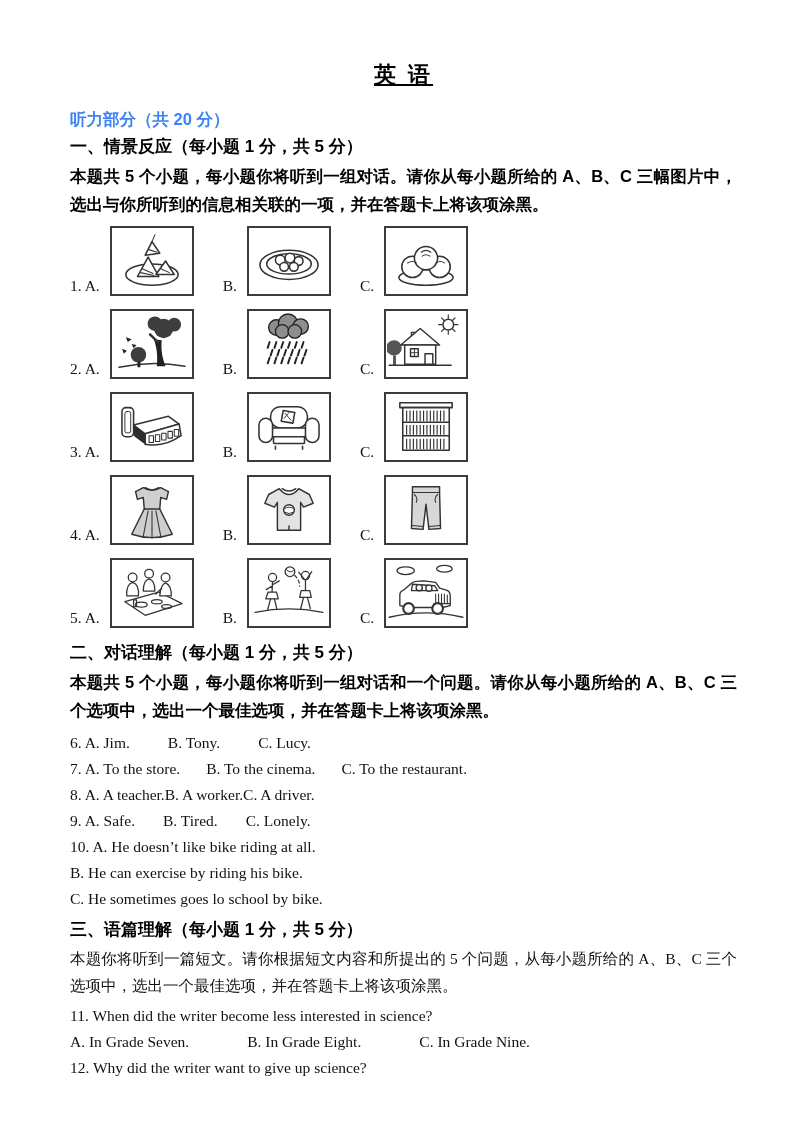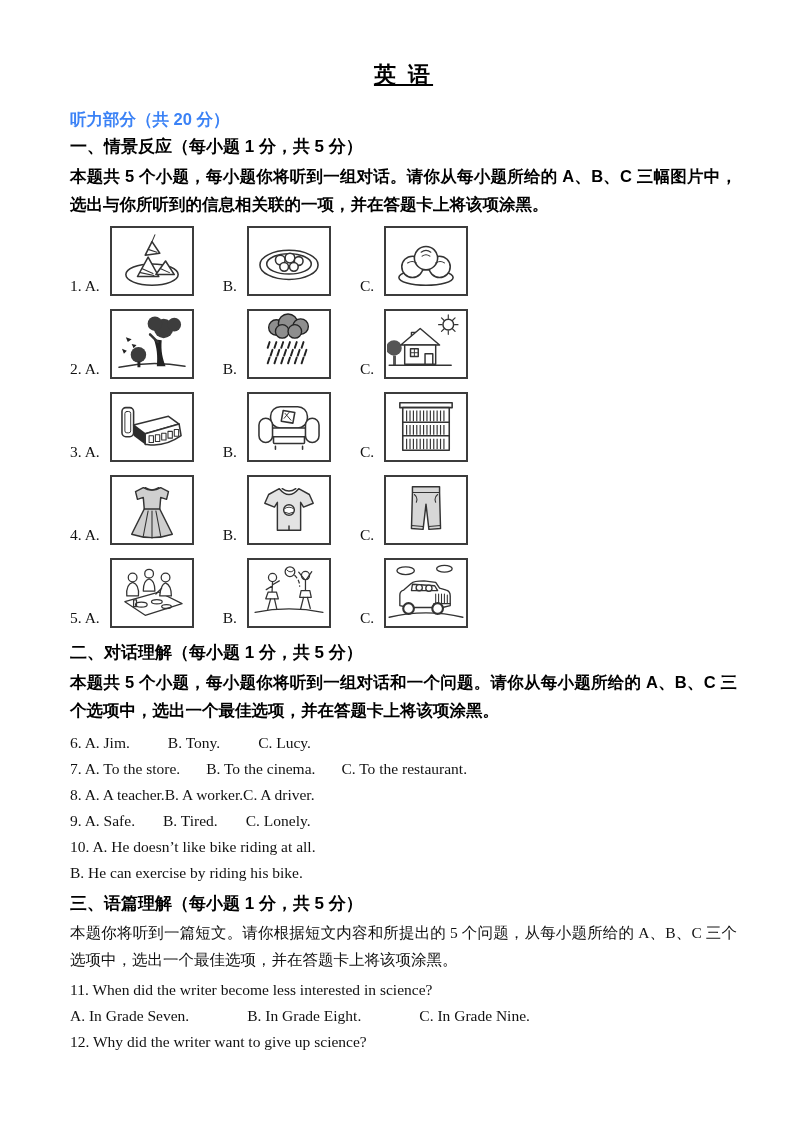--- a/index.html
+++ b/index.html
@@ -325,20 +325,23 @@
     <span>9. A. Safe.</span>
     <span>B. Tired.</span>
     <span>C. Lonely.</span>
   </div>
   <div class="eline">
     <span>10. A. He doesn’t like bike riding at all.</span>
   </div>
   <div class="eline">
     <span>B. He can exercise by riding his bike.</span>
   </div>
+  <div class="eline">
+    <span>C. He sometimes goes lo school by bike.</span>
+  </div>
 
   <p class="sec-heading" style="margin-top:6px;">三、语篇理解（每小题 1 分，共 5 分）</p>
   <p class="cn-instr-light">本题你将听到一篇短文。请你根据短文内容和所提出的 5 个问题，从每小题所给的 A、B、C 三个选项中，选出一个最佳选项，并在答题卡上将该项涂黑。</p>
 
   <div class="eline">
     <span>11. When did the writer become less interested in science?</span>
   </div>
   <div class="eline opts11">
     <span>A. In Grade Seven.</span>
     <span>B. In Grade Eight.</span>

